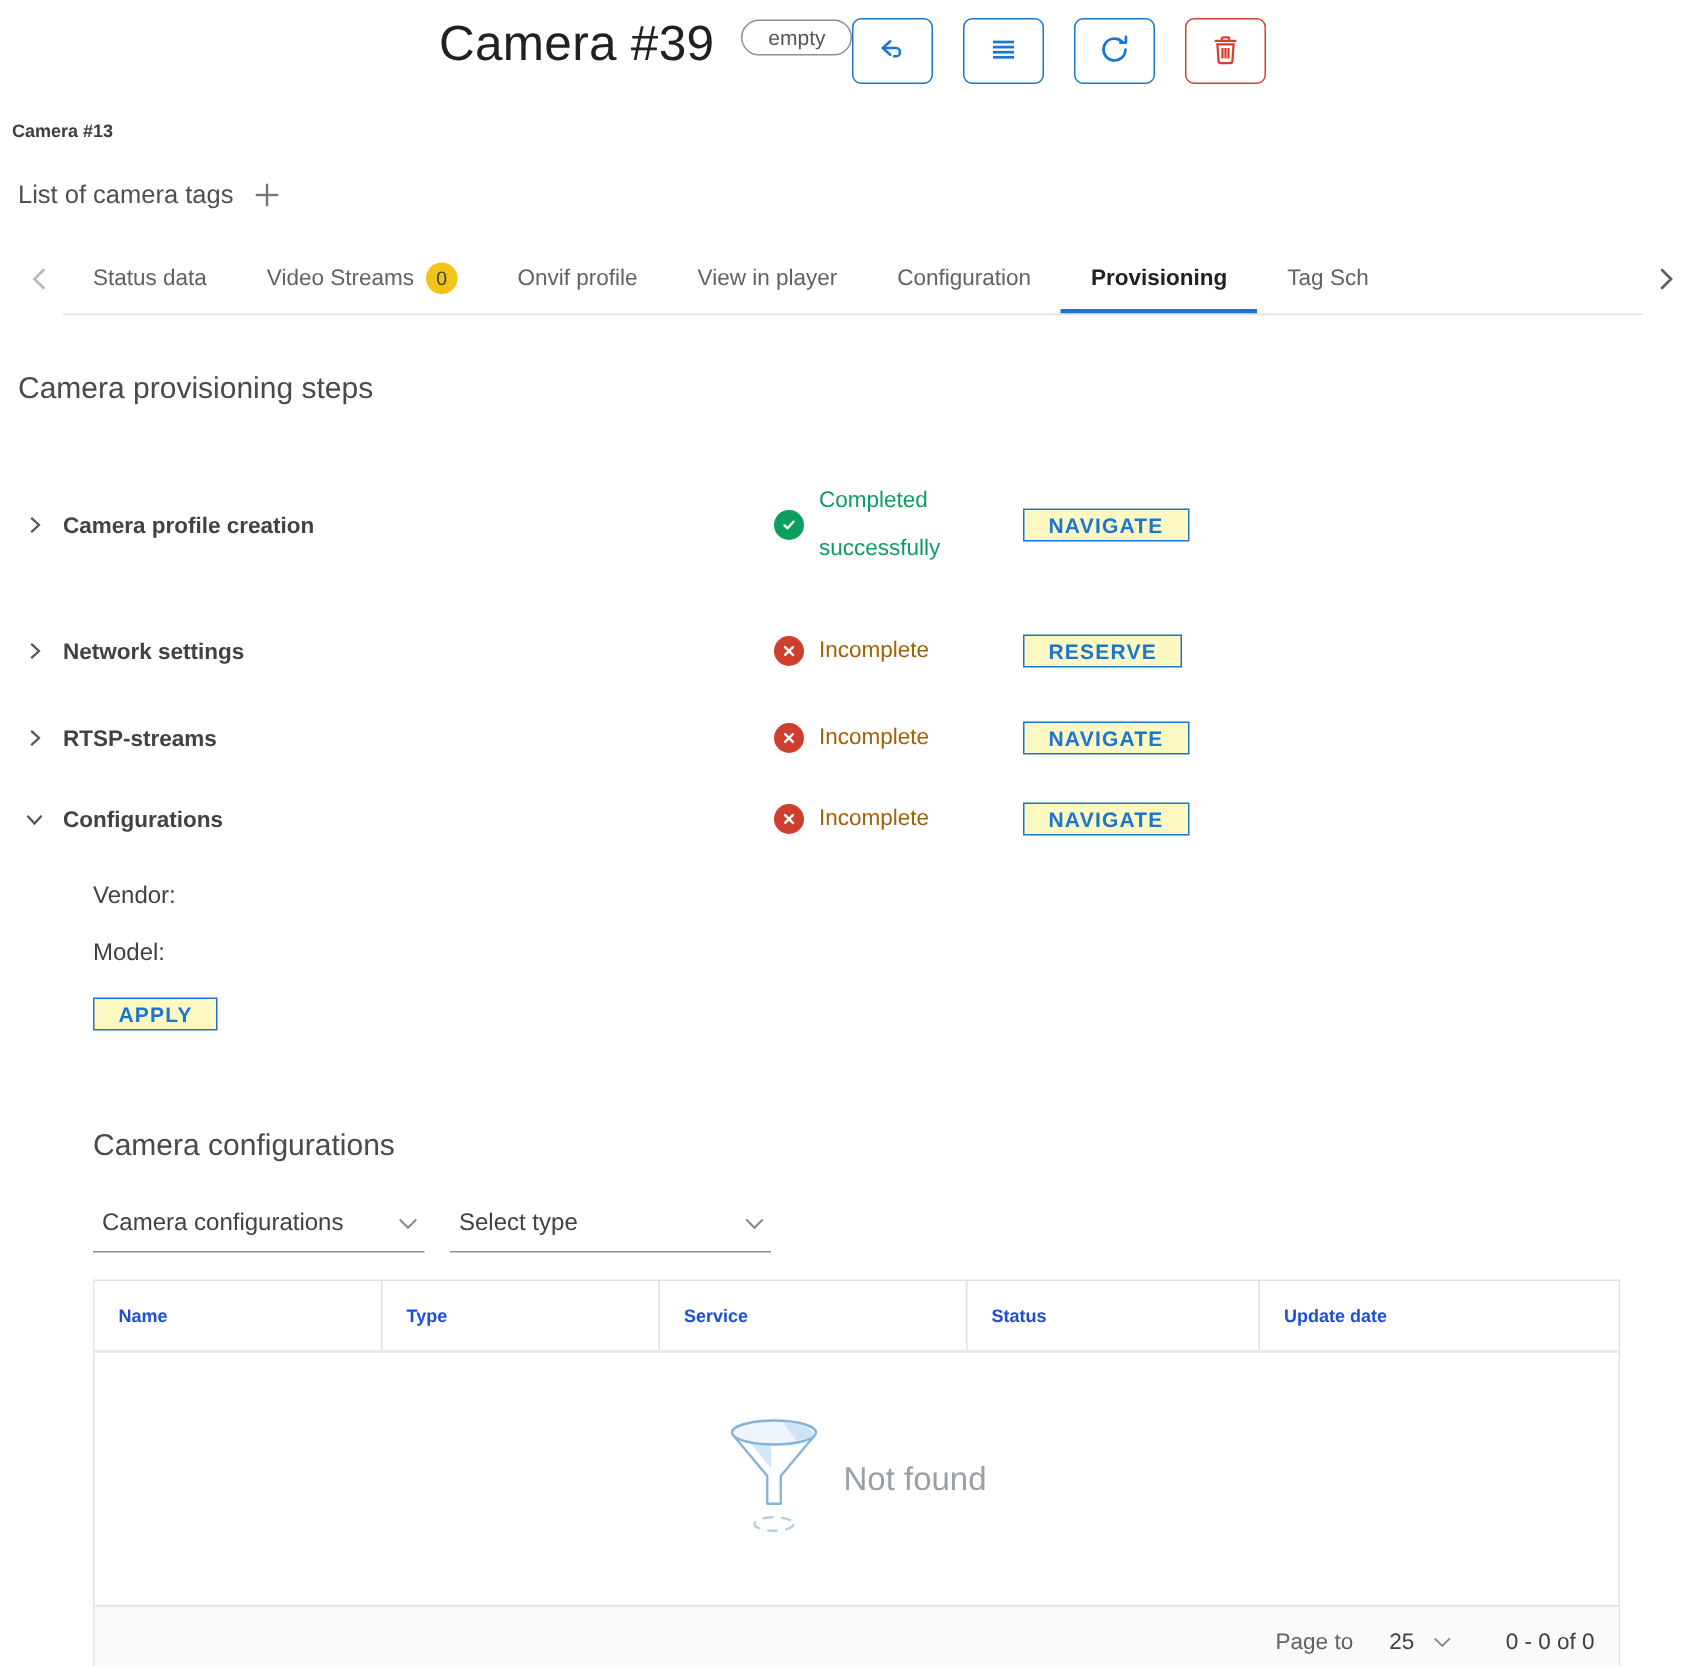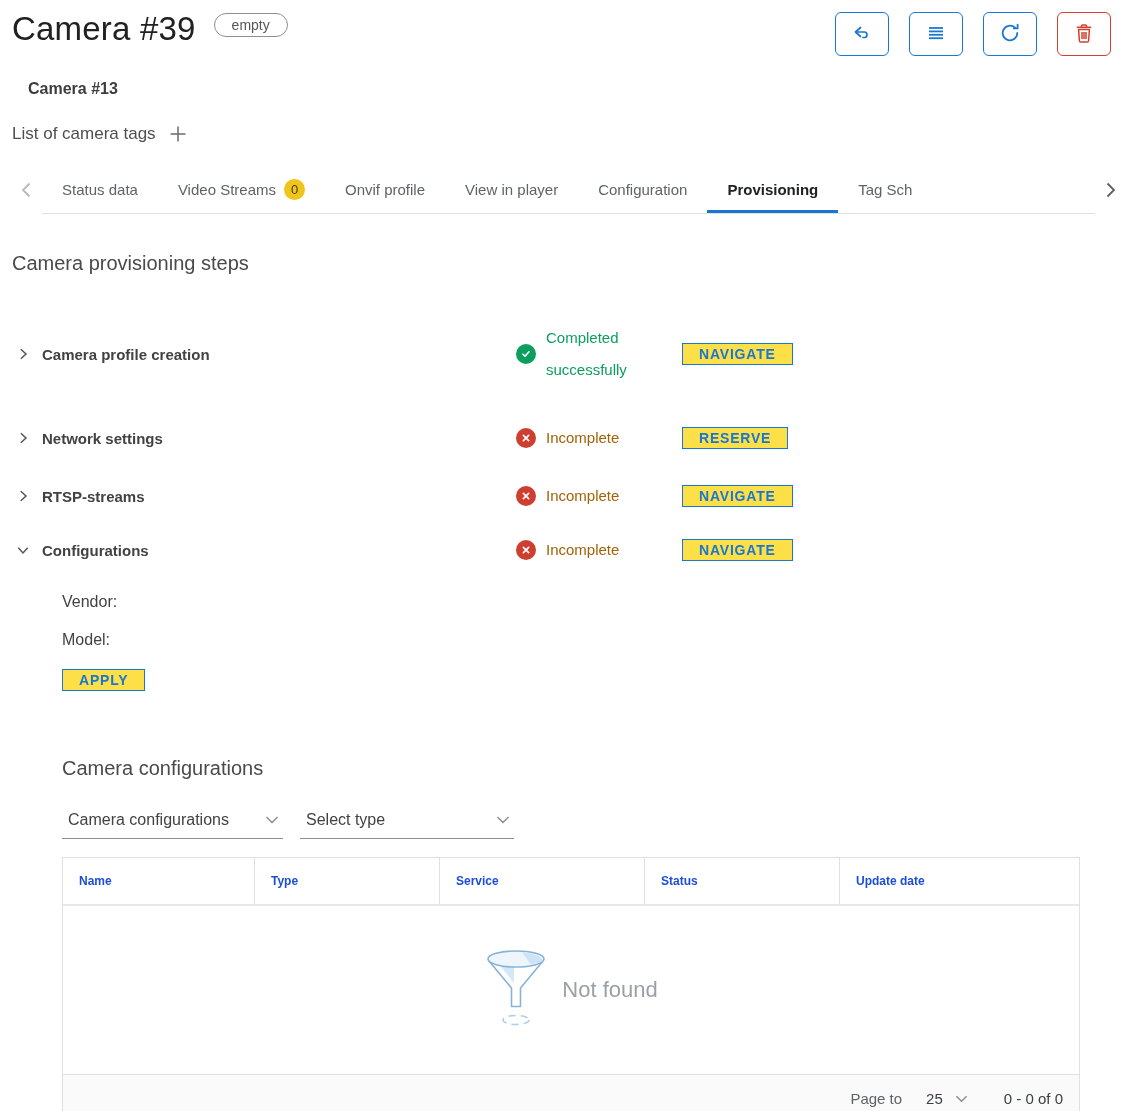--- a/index.html
+++ b/index.html
@@ -1,28 +1,28 @@
 <!DOCTYPE html>
 <html><head>
 <meta charset="utf-8">
 <style>
   * { margin:0; padding:0; box-sizing:border-box; }
   html,body { background:#fff; }
   body { font-family:"Liberation Sans", sans-serif; color:#424242; }
   .page { position:relative; width:1129px; height:1111px; overflow:hidden; background:#fff; }
 
   
-  .header-row { display:flex; justify-content:space-between; align-items:flex-start; padding:10px 18px 0 12px; }
+  .header-row { display:flex; justify-content:center; align-items:flex-start; padding:10px 18px 0 12px;margin-left:14px; }
   .title-wrap { display:flex; align-items:flex-start; gap:18px; }
   .page-title { font-size:33px; font-weight:400; color:#212121; letter-spacing:.2px; line-height:1.15; }
   .pill { margin-top:3px; display:inline-block; border:1px solid #8f8f8f; border-radius:14px; padding:3px 17px; font-size:14px; color:#565656; }
   .actions { display:flex; gap:20px; padding-top:2px; }
   .icon-btn { width:54px; height:44px; border:1px solid #1976d2; border-radius:6px; background:#fff; display:flex; align-items:center; justify-content:center; cursor:pointer; }
   .icon-btn.danger { border-color:#d5402e; }
-  .subtitle { margin:24px 0 0 28px; font-size:16px; font-weight:700; color:#3d3d3d; }
+  .subtitle { margin:24px 0 0 8px; font-size:12px; font-weight:700; color:#3d3d3d; }
   .tags-row { margin:26px 0 0 12px; display:flex; align-items:center; gap:12px; font-size:17px; color:#4f4f4f; }
 
   
   .tabbar { margin:22px 0 0 0; display:flex; align-items:stretch; padding:0 4px 0 12px; }
   .tab-nav { width:30px; display:flex; align-items:center; justify-content:center; background:none; border:none; cursor:pointer; }
   .tabs-strip { flex:1; display:flex; border-bottom:1px solid #e0e0e0; overflow:hidden; white-space:nowrap; max-width:1053px; }
   .tab { display:flex; align-items:center; gap:8px; padding:13px 20px 10px 20px; font-size:15px; color:#5f6368; border-bottom:3px solid transparent; cursor:pointer; background:none; border-top:none; border-left:none; border-right:none; font-family:inherit; }
   .tab.active { color:#202124; font-weight:700; border-bottom-color:#1976d2; }
   .count-badge { display:inline-flex; align-items:center; justify-content:center; width:21px; height:21px; border-radius:50%; background:#f0c419; color:#3d3d3d; font-size:13px; font-weight:400; }
 
@@ -36,21 +36,21 @@
   .step-row.r3 { min-height:58px; }
   .step-row.r4 { min-height:50px; }
   .step-label { flex:1; display:flex; align-items:center; gap:12px; font-size:15px; font-weight:600; color:#424242; cursor:pointer; }
   .step-status { width:166px; display:flex; align-items:center; gap:10px; font-size:15px; line-height:32px; }
   .step-status .txt { max-width:120px; }
   .st-ok .txt { color:#0b9e5e; }
   .st-err .txt { color:#a16207; }
   .dot { width:20px; height:20px; min-width:20px; border-radius:50%; display:flex; align-items:center; justify-content:center; }
   .dot.ok { background:#0b9e5e; }
   .dot.err { background:#cf3f2f; }
-  .outline-btn { border:1px solid #1976d2; background:#fde047; color:#1976d2; font-size:14px; font-weight:700; letter-spacing:.8px; padding:2px 16px; border-radius:0; cursor:pointer; font-family:inherit; }
+  .outline-btn { border:1px solid #1976d2; background:#fef9c3; color:#1976d2; font-size:14px; font-weight:700; letter-spacing:.8px; padding:2px 16px; border-radius:0; cursor:pointer; font-family:inherit; }
   .step-action { width:134px; }
   .step-details { margin:18px 0 0 46px; }
   .detail-line { font-size:16px; color:#424242; margin-bottom:20px; }
   .apply-wrap { margin-top:6px; }
 
   
   .conf-h { margin:66px 0 0 62px; }
   .filters { margin:26px 0 0 62px; display:flex; gap:17px; }
   .select { display:flex; align-items:center; justify-content:space-between; border-bottom:1px solid #8d8d8d; padding:5px 4px 9px 6px; font-size:16px; color:#424242; cursor:pointer; }
   .select.s1 { width:221px; }

